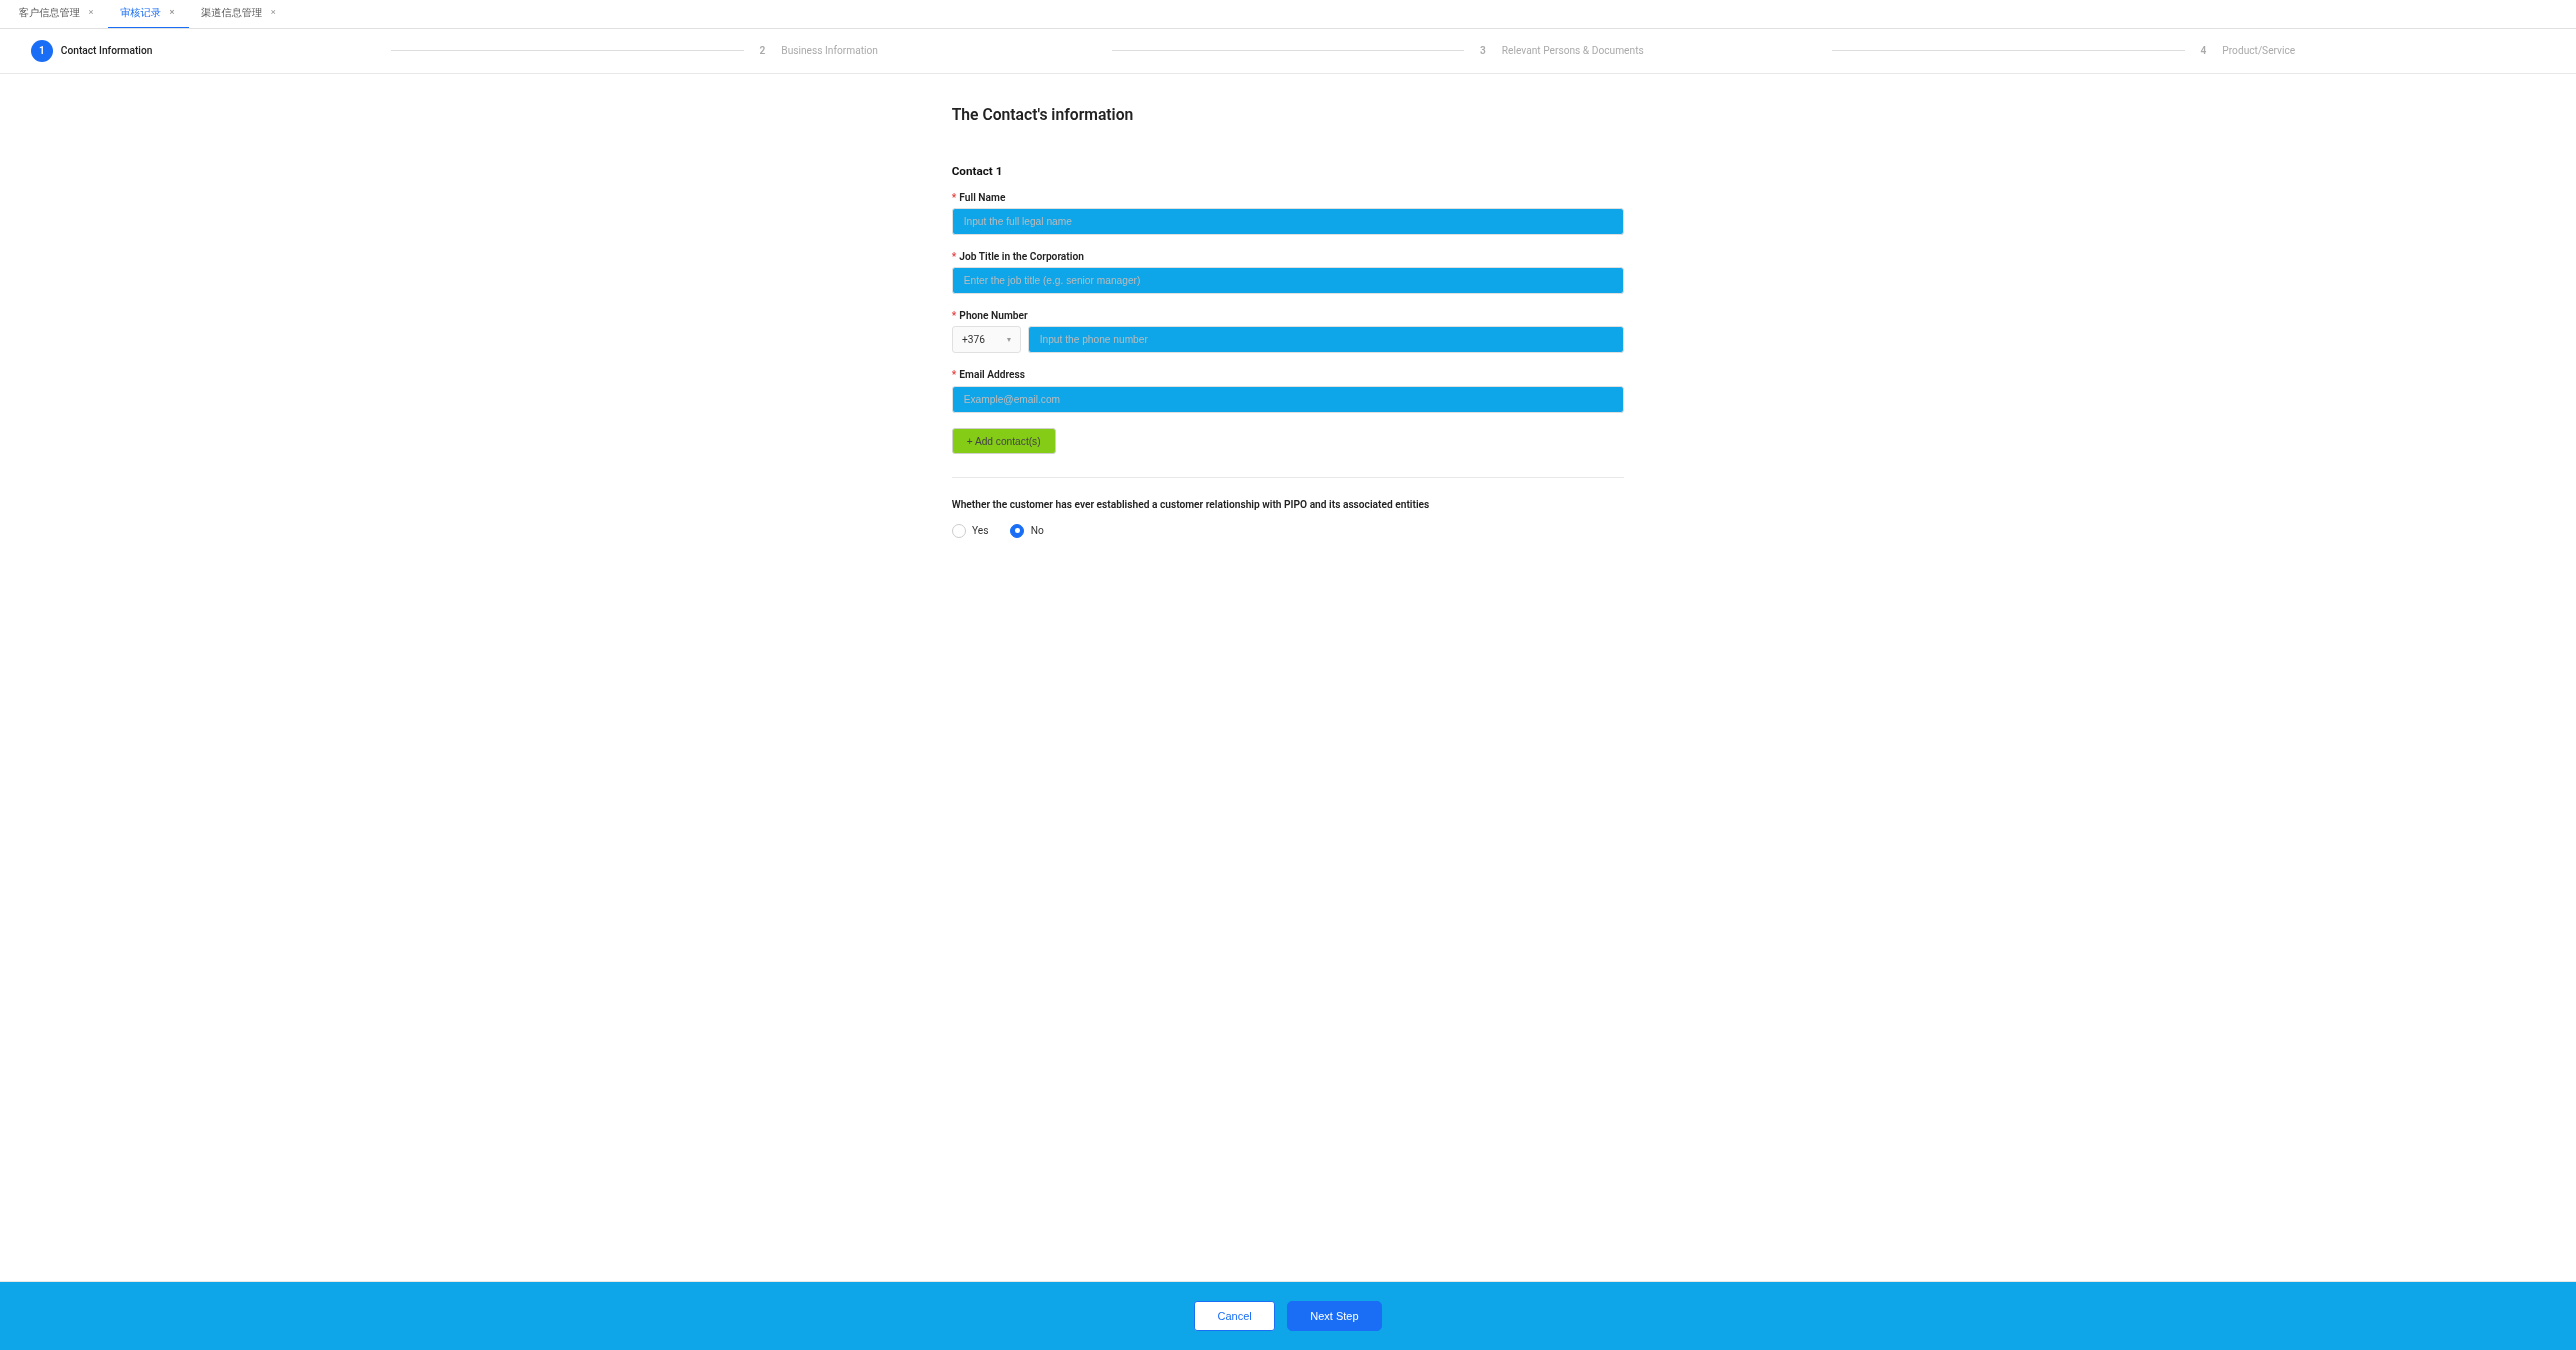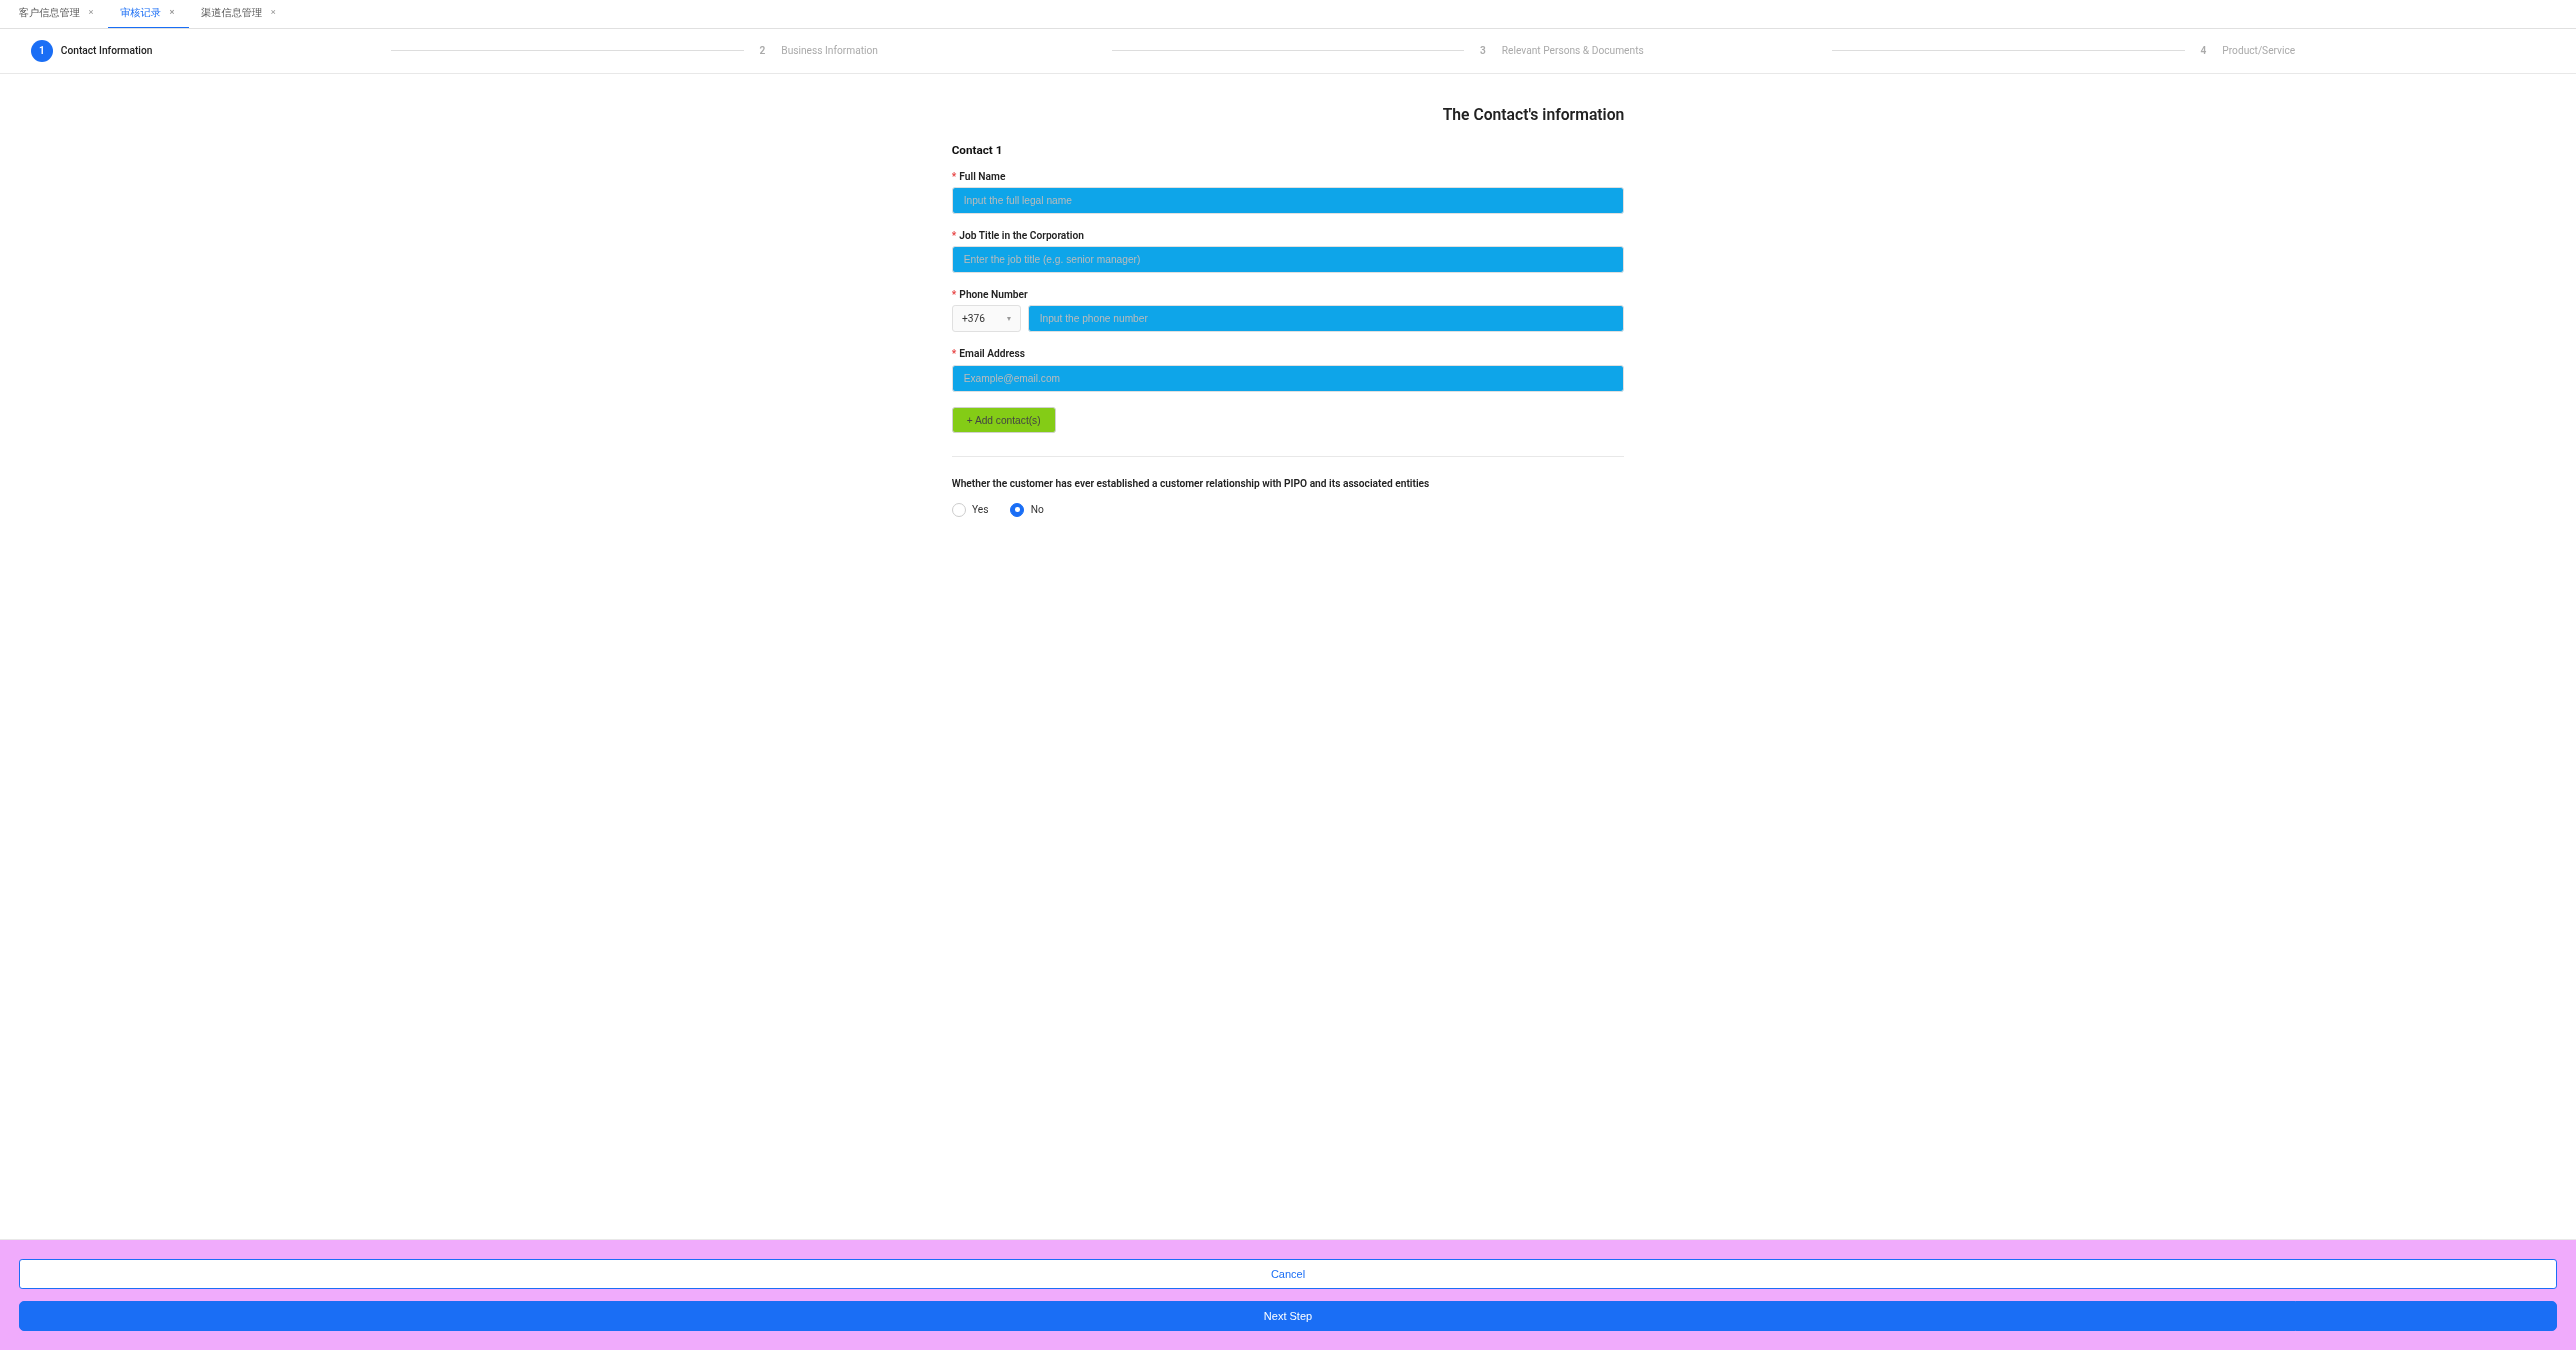--- a/index.html
+++ b/index.html
@@ -92,22 +92,22 @@
       max-width: 704px;
       margin: 0 auto;
       background: #fff;
       min-height: calc(100vh - 78px);
     }
 
     .section-title {
       font-size: 15.7px;
       font-weight: 600;
       color: #222;
-      text-align: right;
-      margin-bottom: 19px;
+      text-align: left;
+      margin-bottom: 40px;
     }
 
     .contact-block {
       margin-bottom: 23.5px;
     }
 
     .contact-heading {
       font-size: 11.7px;
       font-weight: 700;
       color: #111;
@@ -241,27 +241,26 @@
       border-radius: 50%;
       background: #fff;
     }
 
     
     .footer {
       display: flex;
       justify-content: center;
       gap: 12.5px;
       padding: 19px;
-      background: #f0abfc;
+      background: #0ea5e9;
       border-top: 0.8px solid #e8e8e8;
       position: fixed;
       bottom: 0;
       left: 0;
       right: 0;
-      flex-direction: column;
     }
 
     .btn-cancel {
       padding: 7.8px 22px;
       border: 0.8px solid #1a6ef5;
       border-radius: 3.1px;
       background: #fff;
       color: #1a6ef5;
       font-size: 11px;
       cursor: pointer;

